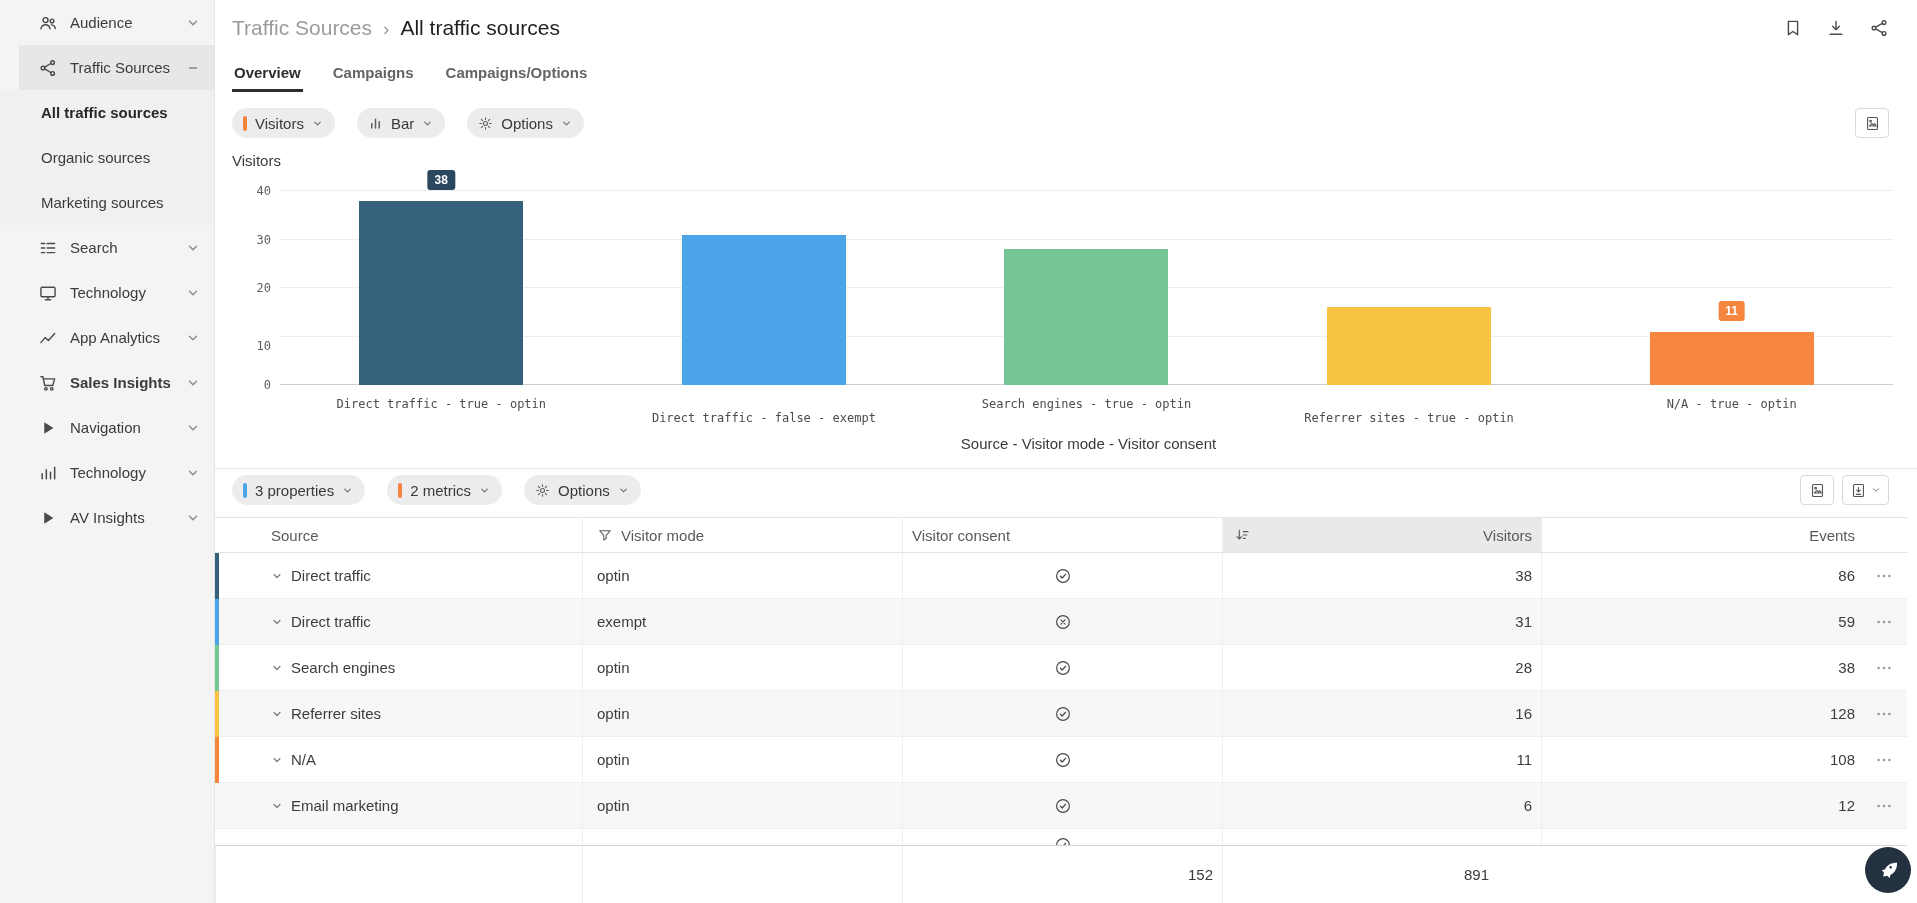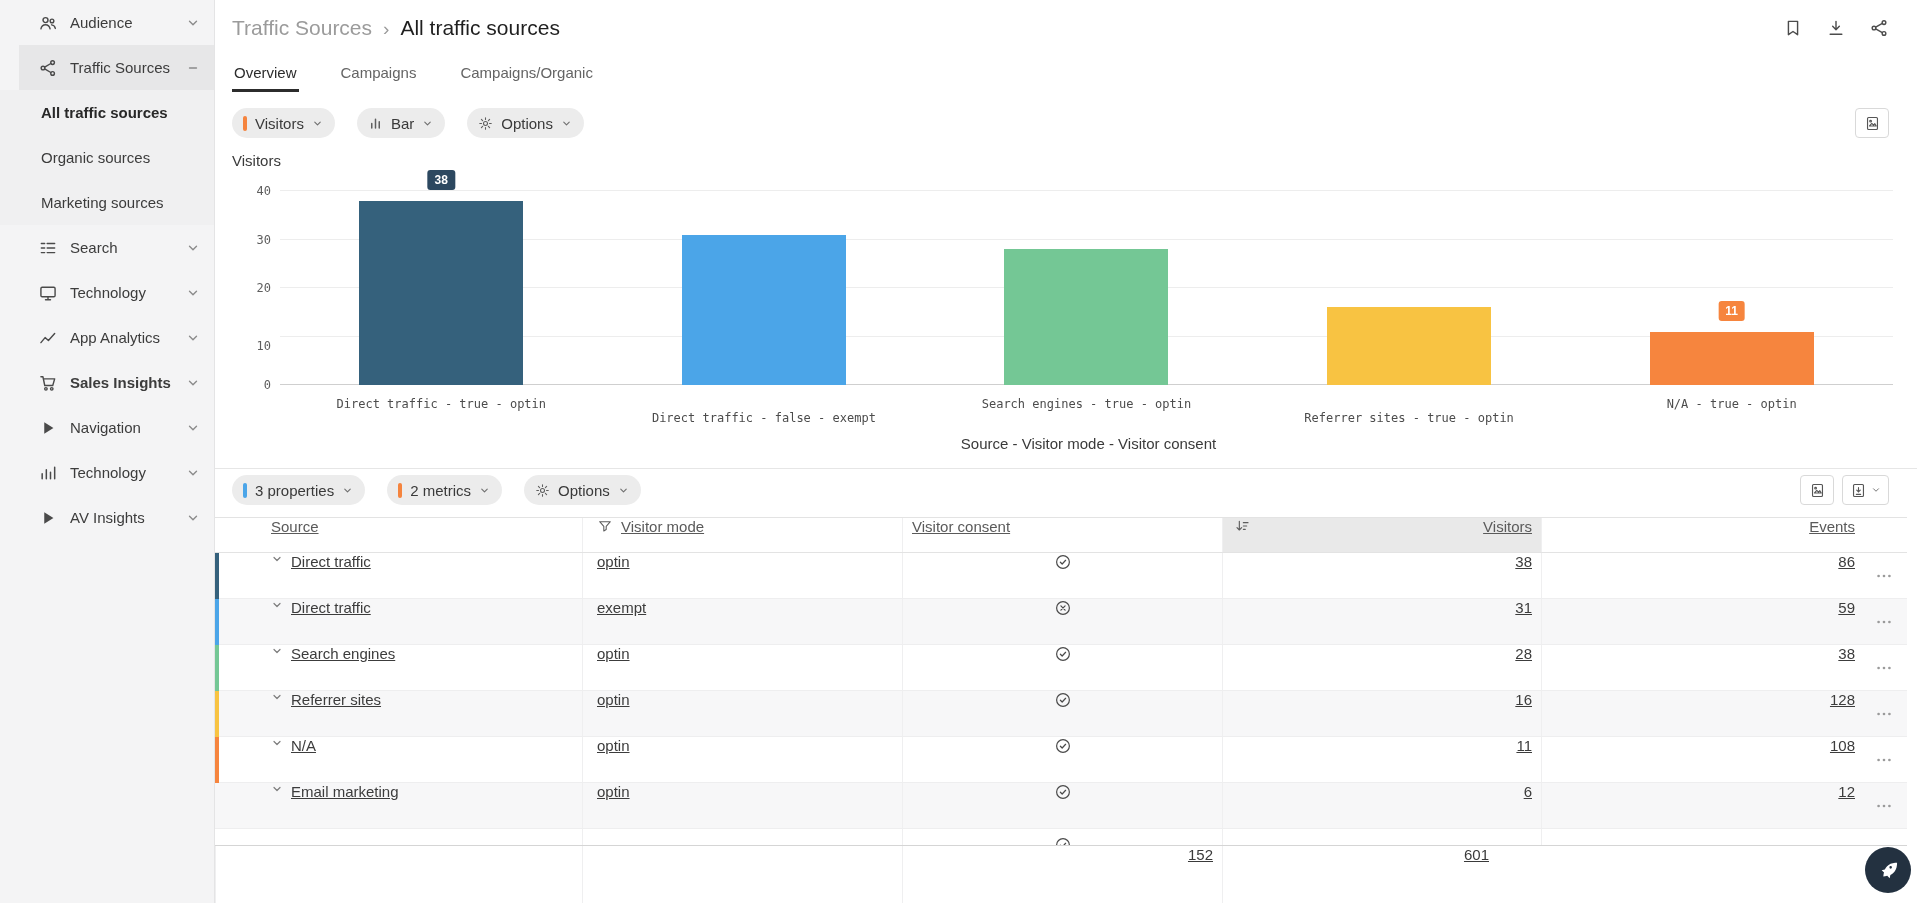--- a/index.html
+++ b/index.html
@@ -24,21 +24,21 @@
   .main { flex:1; display:flex; flex-direction:column; overflow:hidden; background:#fff; }
 
   .topbar { display:flex; align-items:center; padding:16px 28px 0 17px; }
   .breadcrumb { display:flex; align-items:baseline; font-size:21px; }
   .crumb { color:#9b9b9b; cursor:pointer; }
   .crumb-sep { color:#9b9b9b; margin:0 11px; font-size:19px; }
   .page-title { color:#1f1f1f; }
   .top-actions { margin-left:auto; display:flex; gap:23px; align-items:center; }
   .icon-link { width:20px; height:20px; color:#4c4c4c; cursor:pointer; }
 
-  .tabs { display:flex; gap:40px; padding:0 17px; margin-top:14px; }
+  .tabs { display:flex; gap:28px; padding:0 17px; margin-top:14px;font-weight:bold; }
   .tab { font-size:15px; color:#646464; padding:10px 2px 8px; border-bottom:3px solid transparent; cursor:pointer; }
   .tab.active { color:#2c2c2c; border-color:#2c2c2c; }
 
   .controls { display:flex; align-items:center; gap:22px; padding:0 28px 0 17px; }
   .controls.primary { margin-top:16px; }
   .controls.secondary { margin-top:6px; }
   .pill { display:inline-flex; align-items:center; gap:8px; height:30px; padding:0 12px 0 11px;
           background:#ececec; border-radius:15px; font-size:15px; color:#3a3a3a; cursor:pointer; }
   .marker { width:4px; height:15px; border-radius:2px; background:#f5843e; flex:none; }
   .pill-icon { width:15px; height:15px; color:#5f5f5f; }
@@ -66,21 +66,21 @@
                font-weight:700; padding:3px 7px; border-radius:3px; white-space:nowrap; }
   .xlabels { display:flex; margin:12px 4px 0 48px; height:36px; }
   .xlabel { flex:1; text-align:center; font-family:"DejaVu Sans Mono",monospace; font-size:12px; color:#4c4c4c; }
   .xlabel.stagger { margin-top:14px; }
   .axis-title { text-align:center; margin-left:48px; font-size:15px; color:#3a3a3a; margin-top:2px; }
   .divider { border-top:1px solid #e6e6e6; margin-top:16px; }
 
   
   .table { margin:12px 10px 0 0; display:flex; flex-direction:column; flex:1; min-height:0; }
   .trow { display:grid; grid-template-columns:367px 320px 320px 319px 1fr; position:relative; background:#fff; flex:none; }
-  .cell { display:flex; align-items:flex-start; min-width:0; height:100%;text-decoration:underline; }
+  .cell { display:flex; align-items:center; min-width:0; height:100%; }
   .bl { border-left:1px solid #efeff0; }
   .thead { height:36px; border-top:1px solid #e3e3e3; border-bottom:1px solid #e3e3e3;
            font-size:15px; color:#5a5a5a; }
   .thead .sorted { background:#e9e9e9; }
   .tbody-row { height:46px; border-bottom:1px solid #eeeeef; font-size:15px; color:#3c3c3c; cursor:pointer; }
   .tbody-row.alt { background:#f7f7f8; }
   .c-source { padding-left:56px; gap:8px; }
   .c-mode { padding-left:14px; gap:8px; }
   .c-consent-h { padding-left:9px; }
   .c-consent { justify-content:center; }
@@ -275,21 +275,21 @@
               <circle cx="18" cy="18.5" r="2.2"></circle>
               <path d="M8 10.9l8-4.4M8 13.1l8 4.4"></path>
             </svg>
           </span>
       </div>
     </div>
 
     <nav class="tabs">
       <div class="tab active"><span>Overview</span></div>
       <div class="tab"><span>Campaigns</span></div>
-      <div class="tab"><span>Campaigns/Organic</span></div>
+      <div class="tab"><span>Campaigns/Options</span></div>
     </nav>
 
     <div class="controls primary">
       <div class="pill">
         <span class="marker" style="background: rgb(245, 132, 62);"></span>
         <span>Visitors</span>
         <span class="pill-chev">
             <svg viewBox="0 0 16 16" fill="none" stroke="currentColor" stroke-width="1.6" stroke-linecap="round" stroke-linejoin="round">
               <path d="M4 6l4 4 4-4"></path>
             </svg>
@@ -691,21 +691,21 @@
     <div class="cell c-num bl"></div>
           <div class="cell c-events bl"></div>
   </div>
         <div class="trow total">
     <div class="cell c-mode bl"></div>
           <div class="cell c-consent bl"></div>
     <div class="cell c-num bl">
             <span>152</span>
           </div>
     <div class="cell c-events bl">
-            <span>601</span>
+            <span>891</span>
           </div>
   </div>
       </section>
 
   </main>
 
   <button class="fab">
     <span class="icon">
         <svg viewBox="0 0 24 24" fill="currentColor">
           <path d="M19.8 4.2c-3.7.3-6.6 1.6-8.8 3.8-.9.9-1.8 2.1-2.5 3.4l-3.4.8 2.6 2.6c-.3.8-.5 1.6-.6 2.4l-.2 1.9 1.9-.2c.8-.1 1.6-.3 2.4-.6l2.6 2.6.8-3.4c1.3-.7 2.5-1.6 3.4-2.5 2.2-2.2 3.5-5.1 3.8-8.8l.1-2.1-2.1.1zM14.9 10.5a1.4 1.4 0 1 1 0-2.8 1.4 1.4 0 0 1 0 2.8z"></path>

